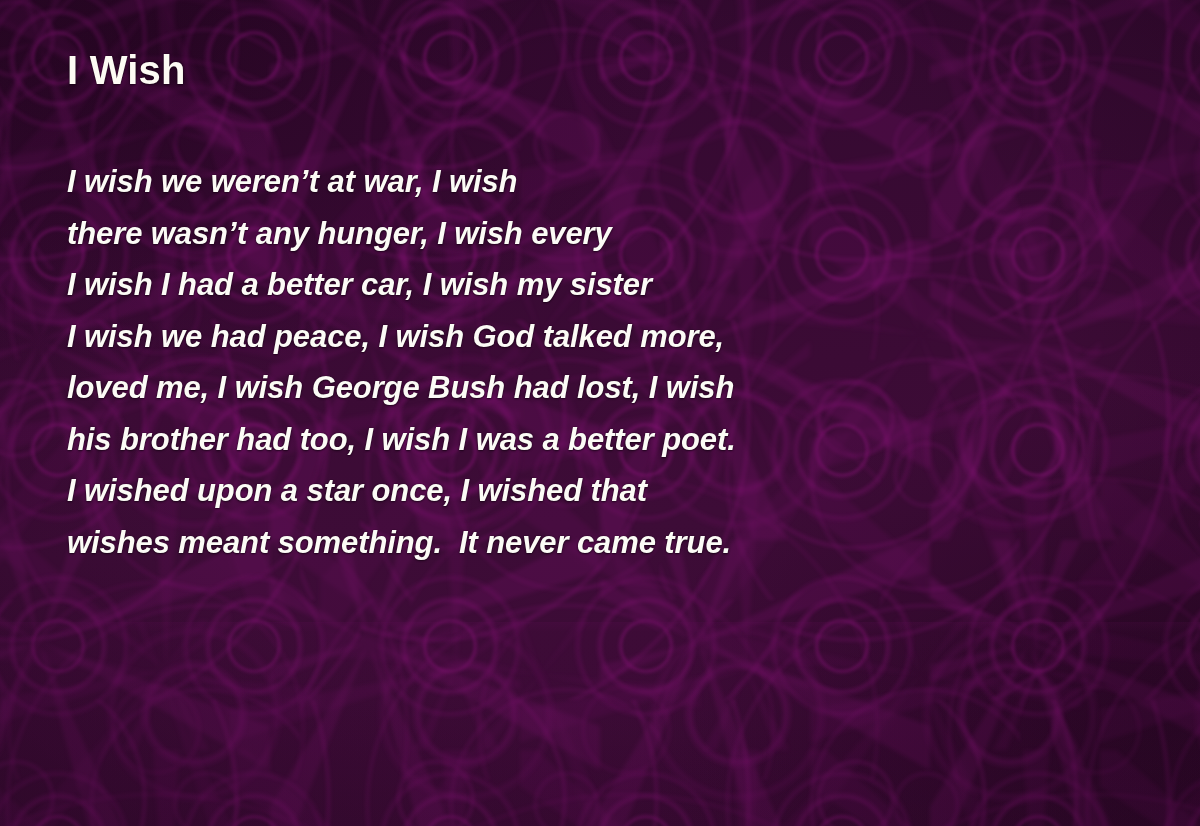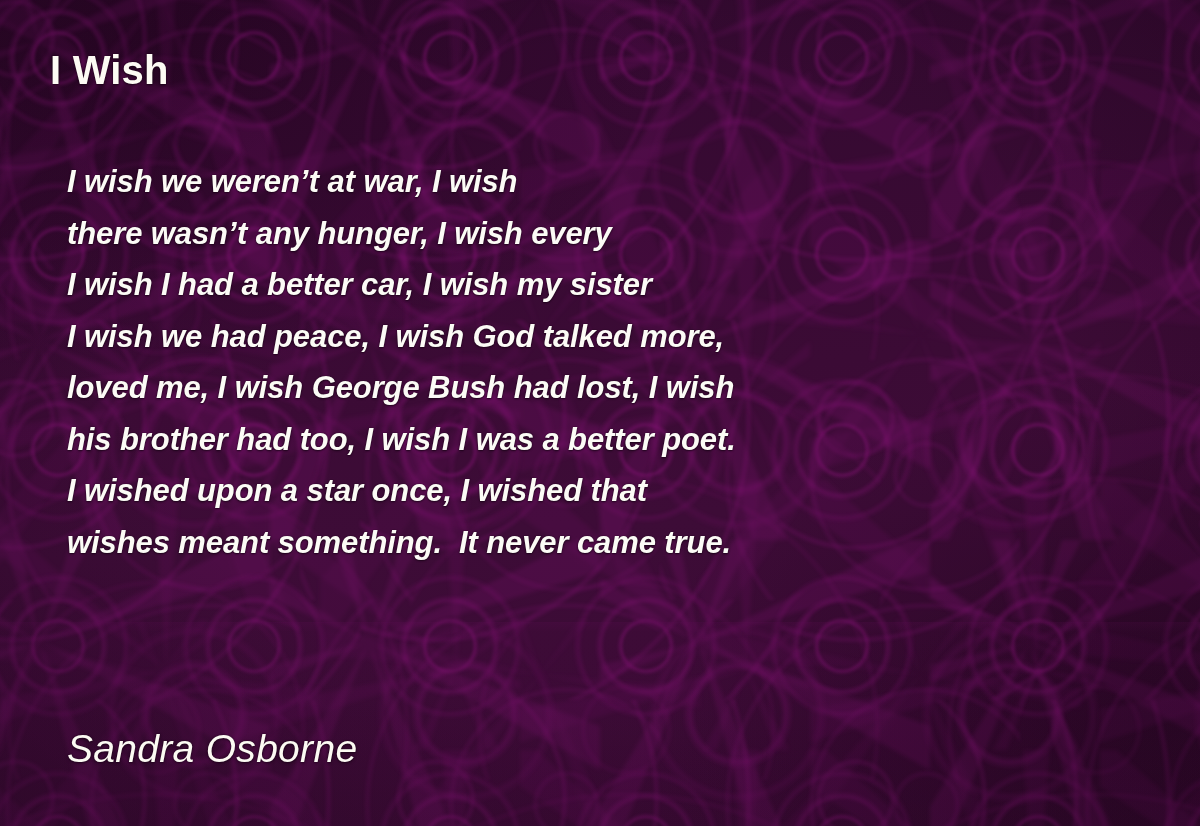--- a/index.html
+++ b/index.html
@@ -110,21 +110,21 @@
   .content {
     position: relative;
     z-index: 10;
     height: 100%;
     padding: 0 0 0 67px;
     box-sizing: border-box;
   }
 
   .poem-title {
     position: absolute;
-    left: 50px;
+    left: 67px;
     top: 48px;
     margin: 0;
     font-size: 40px;
     font-weight: bold;
     letter-spacing: .2px;
     color: #fdfbf4;
     text-shadow: 0 1px 2px rgba(20,2,18,.75), 0 0 1px rgba(20,2,18,.9);
     white-space: nowrap;
   }
 
@@ -182,16 +182,15 @@
       <div class="poem-line">I wish we weren’t at war, I wish</div>
       <div class="poem-line">there wasn’t any hunger, I wish every</div>
       <div class="poem-line">I wish I had a better car, I wish my sister</div>
       <div class="poem-line">I wish we had peace, I wish God talked more,</div>
       <div class="poem-line">loved me, I wish George Bush had lost, I wish</div>
       <div class="poem-line">his brother had too, I wish I was a better poet.</div>
       <div class="poem-line">I wished upon a star once, I wished that</div>
       <div class="poem-line">wishes meant something.  It never came true.</div>
     </div>
 
-    <div class="poem-author">Sandra Osborne</div>
 
   </div>
 </div>
 
 </body></html>

